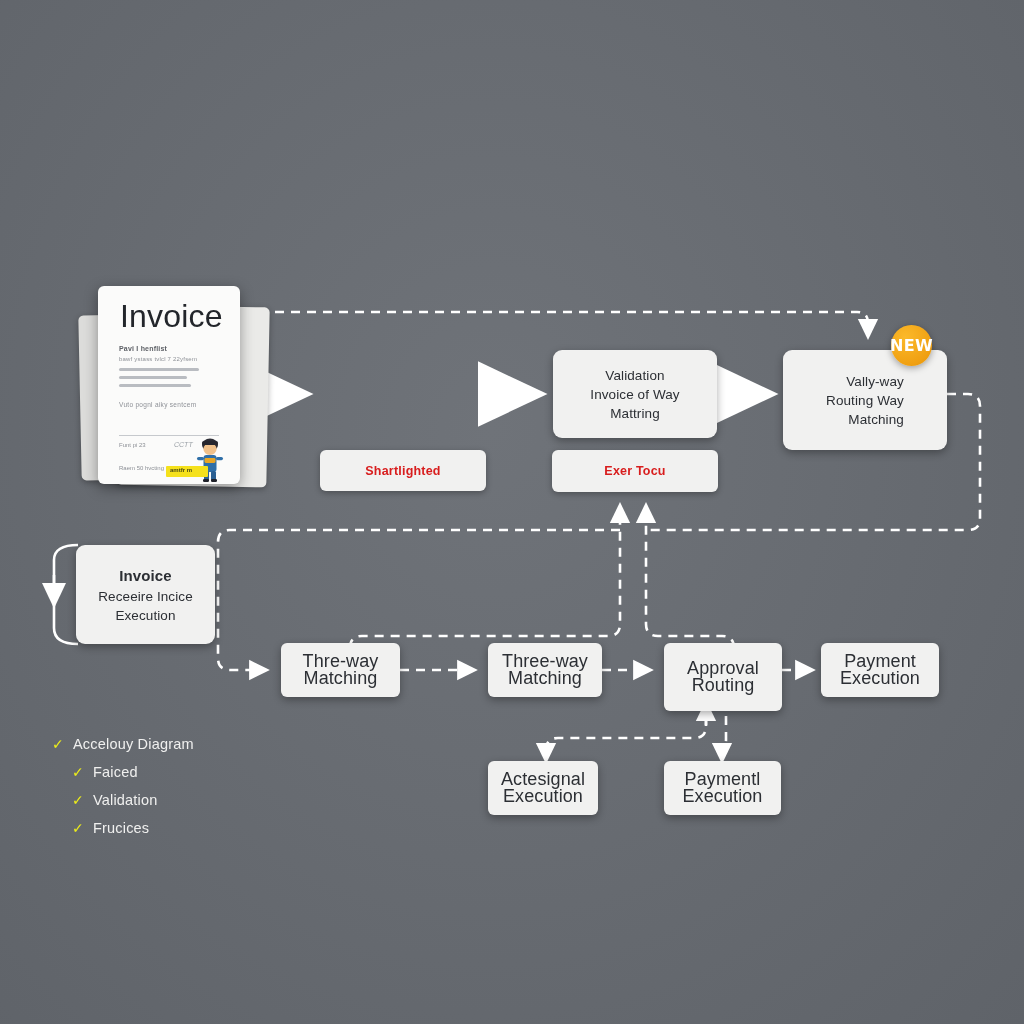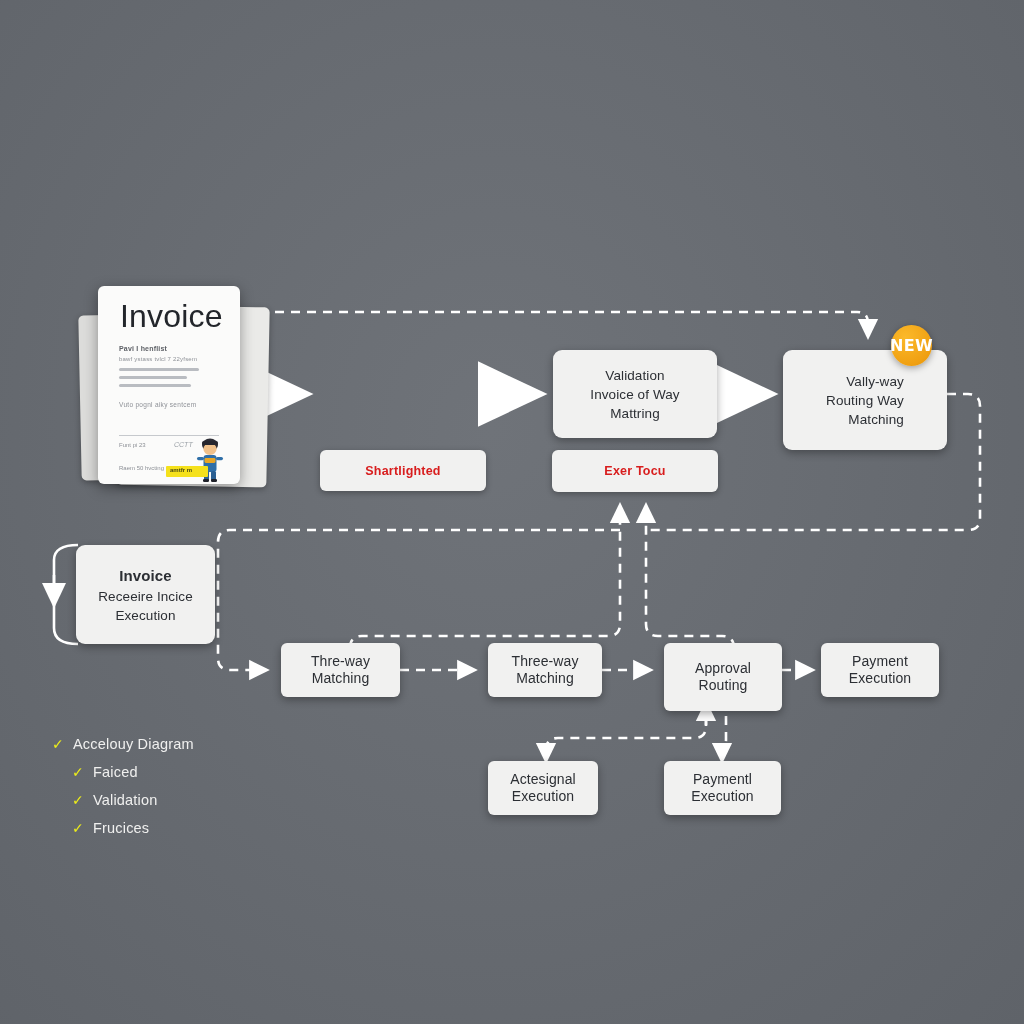--- a/index.html
+++ b/index.html
@@ -49,21 +49,21 @@
   .hl-txt{position:absolute;left:72px;top:181px;font-size:6px;color:#4a4a12;font-weight:bold;}
 
   
   .node{
     position:absolute;background:#f1f1f0;border-radius:9px;
     box-shadow:0 3px 9px rgba(0,0,0,.33);
     display:flex;align-items:center;justify-content:center;text-align:center;
     color:#2c2f34;font-size:13.5px;line-height:19px;letter-spacing:.1px;
     padding:4px 6px;box-sizing:border-box;
   }
-  .node.small{font-size:14px;line-height:17px;border-radius:6px;}
+  .node.small{font-size:18px;line-height:17px;border-radius:6px;}
   .tag{
     position:absolute;background:#f1f1f0;border-radius:6px;
     box-shadow:0 2px 6px rgba(0,0,0,.30);
     display:flex;align-items:center;justify-content:center;
     color:#d81d1d;font-size:12.5px;font-weight:bold;letter-spacing:.2px;
   }
   .node .strong{font-weight:bold;display:block;}
   .node .reg{display:block;font-weight:400;}
 
   

